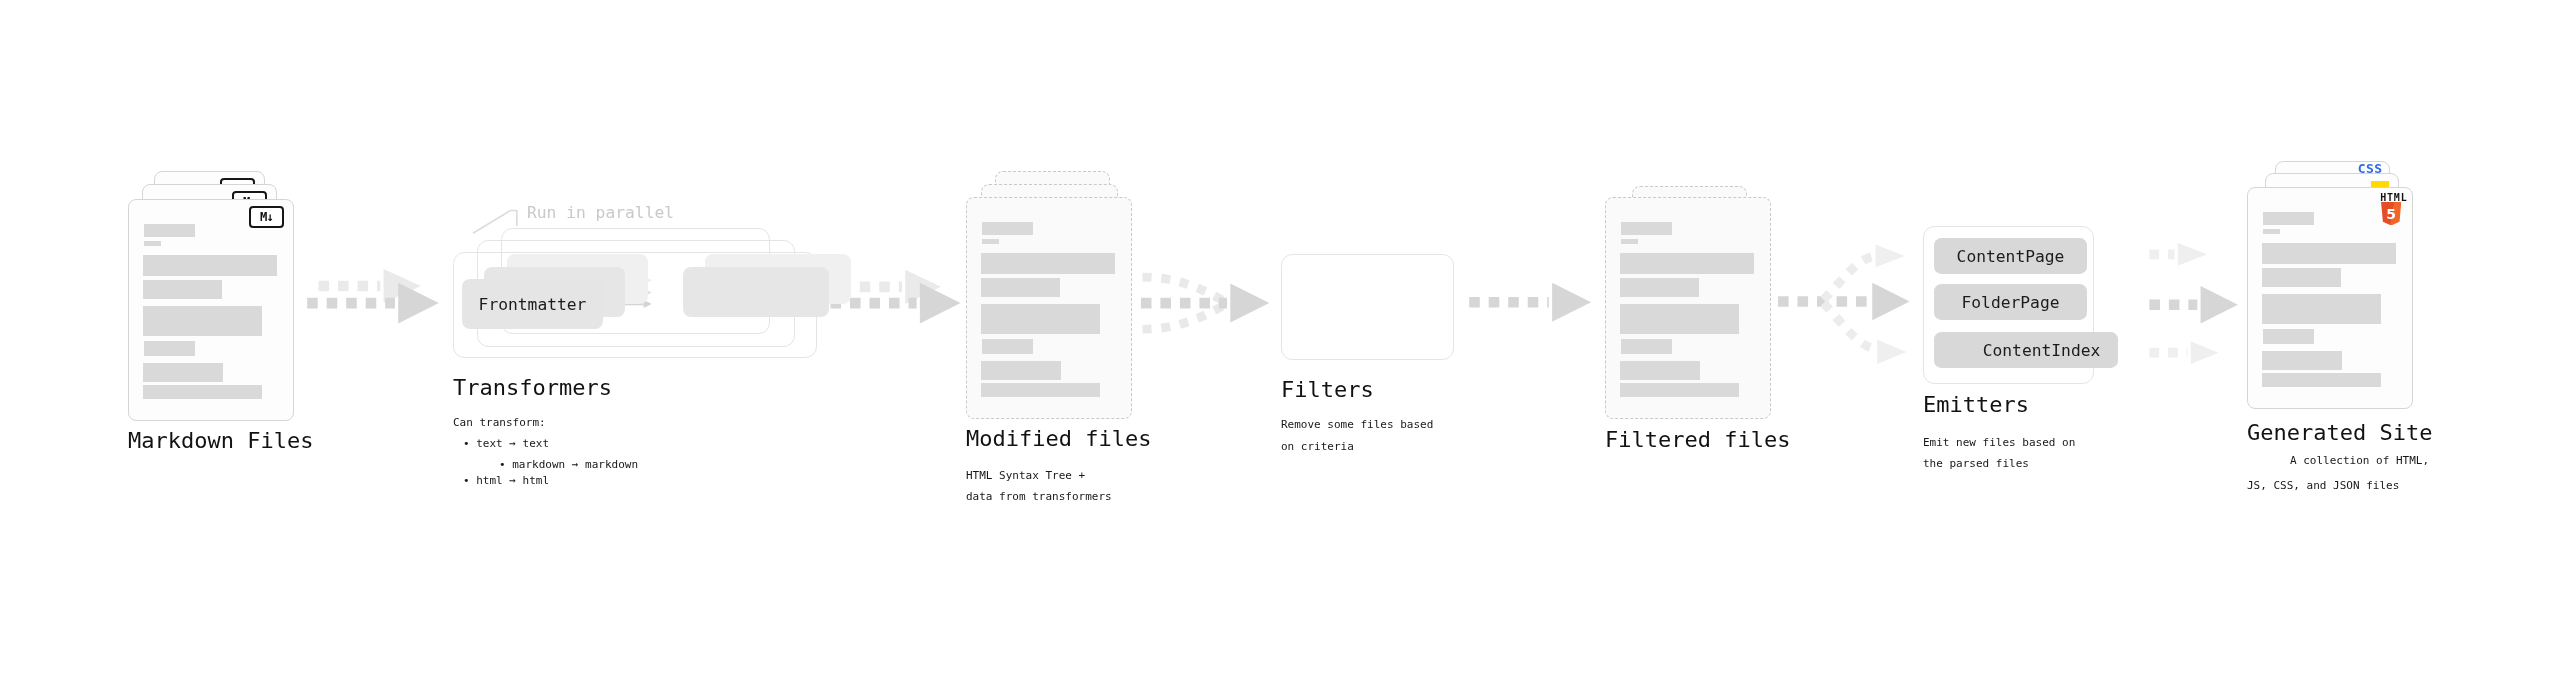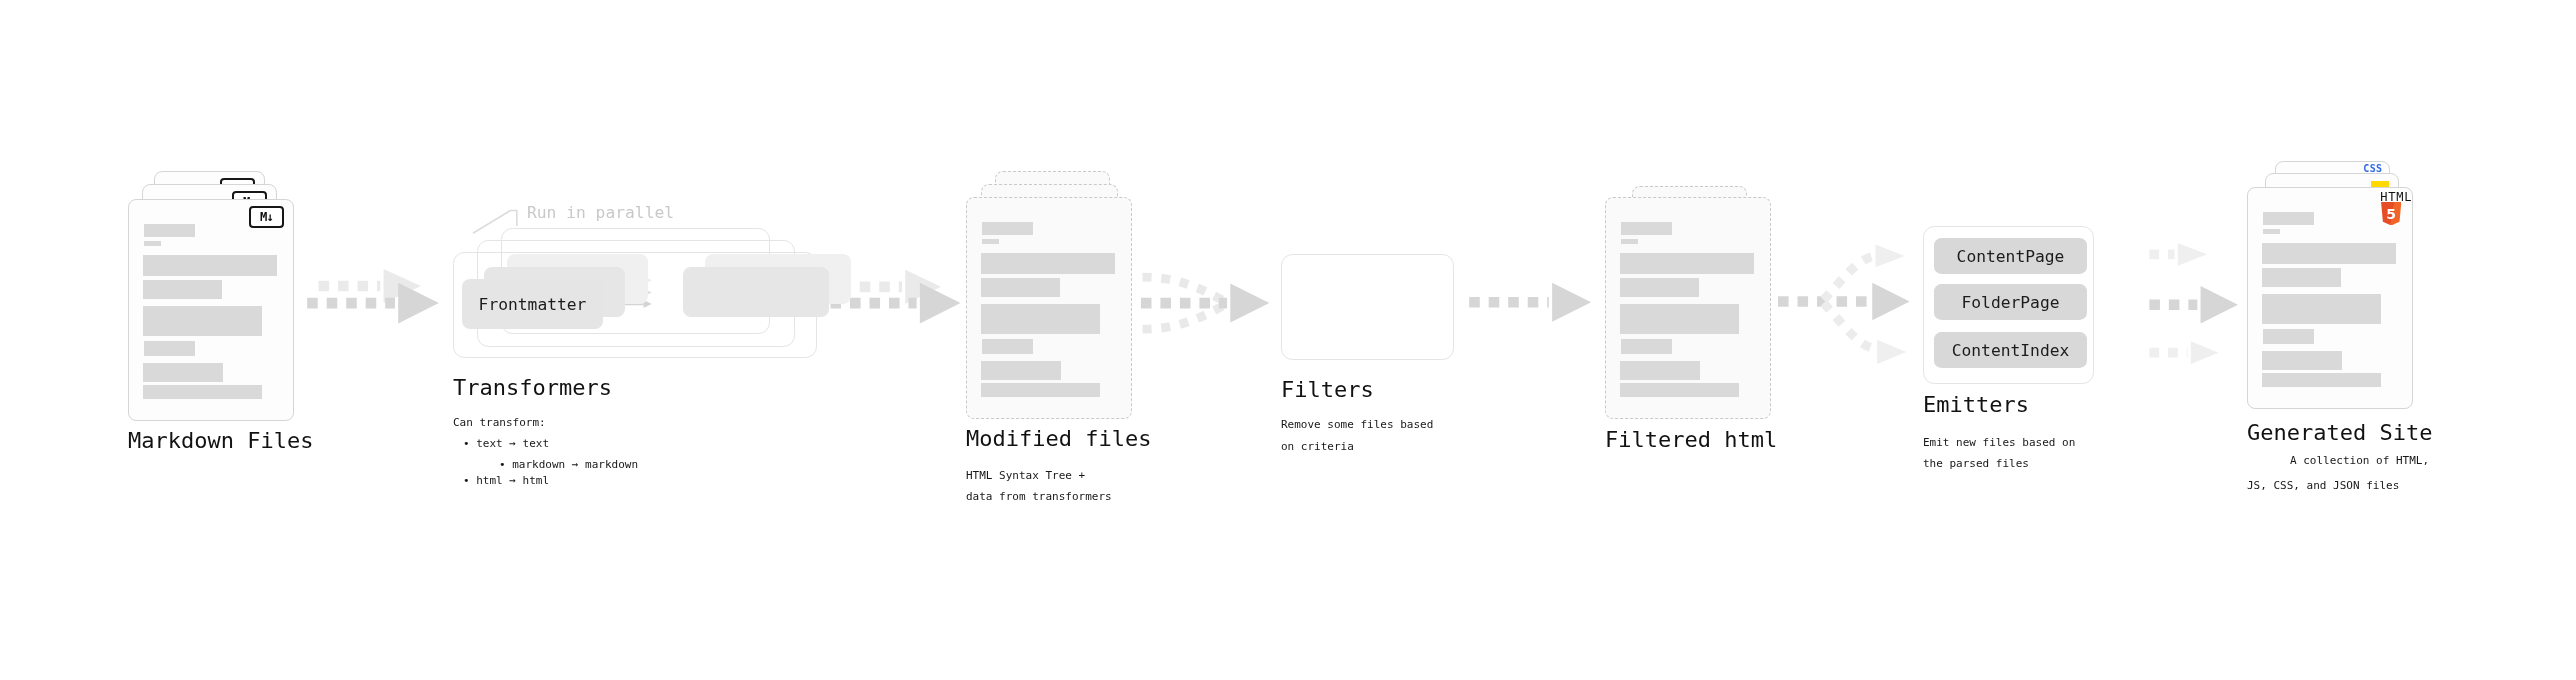--- a/index.html
+++ b/index.html
@@ -23,25 +23,25 @@
   .b6{left:14.6px;top:141px;width:51px;height:14.6px;}
   .b7{left:14px;top:163px;width:80px;height:18.7px;}
   .b8{left:14px;top:185px;width:119px;height:14px;}
 
   .md-badge{
     position:absolute;top:5.7px;right:9px;min-width:26px;height:18px;padding:0 2.4px;
     border:2px solid #161616;border-radius:4.1px;background:#ffffff;
     font-weight:bold;font-size:12.2px;line-height:18px;text-align:center;letter-spacing:-0.8px;color:#111;
   }
   .css-badge{position:absolute;top:3.3px;right:6.5px;text-align:center;}
-  .css-badge .word{display:block;font-size:10px;line-height:7.3px;font-weight:bold;color:#2d6ae3;letter-spacing:0.4px;}
+  .css-badge .word{display:block;font-size:13px;line-height:7.3px;font-weight:bold;color:#2d6ae3;letter-spacing:0.4px;}
   .css-badge .rule{width:16.3px;height:2.4px;background:#2d6ae3;margin:0.8px auto 0;}
   .js-badge{position:absolute;top:6.5px;right:9px;width:18px;height:7.3px;background:#ffd900;}
   .html5-badge{position:absolute;top:5.7px;right:9.8px;width:22px;text-align:center;}
-  .html5-badge .word{display:block;font-size:12px;line-height:7.3px;font-weight:normal;letter-spacing:0.8px;color:#111;}
+  .html5-badge .word{display:block;font-size:10px;line-height:7.3px;font-weight:bold;letter-spacing:0.8px;color:#111;}
   .html5-shield{
     width:20.3px;height:23.6px;margin:0.8px auto 0;
     background:linear-gradient(100deg,#e44d26 55%,#f16529 55%);
     clip-path:polygon(0 0,100% 0,91% 85%,50% 100%,9% 85%);
     color:#fff;font-size:14px;font-weight:bold;display:flex;align-items:center;justify-content:center;
     font-family:"DejaVu Sans","Liberation Sans",sans-serif;
   }
 
   
   .tbox{position:absolute;height:106px;box-sizing:border-box;border:1.6px solid #e4e4e4;border-radius:11.4px;background:transparent;}
@@ -184,26 +184,26 @@
   <div class="doc dashed" style="left:1605px;top:197px;width:166px;">
     <div class="bar b1"></div>
     <div class="bar b2"></div>
     <div class="bar b3"></div>
     <div class="bar b4"></div>
     <div class="bar b5"></div>
     <div class="bar b6"></div>
     <div class="bar b7"></div>
     <div class="bar b8"></div>
   </div>
-  <div class="stage-title" style="left:1605px;top:427px;">Filtered html</div>
+  <div class="stage-title" style="left:1605px;top:427px;">Filtered files</div>
 
   <div class="tbox" style="left:1923px;top:226px;width:171px;height:158px;"></div>
   <div class="epill" style="top:238px;">ContentPage</div>
   <div class="epill" style="top:284px;">FolderPage</div>
-  <div class="epill" style="top:332px;">ContentIndex</div>
+  <div class="epill" style="top:332px;padding-left:31px;">ContentIndex</div>
   <div class="stage-title" style="left:1923px;top:392px;">Emitters</div>
   <div class="stage-desc" style="left:1923px;top:432px;">Emit new files based on</div>
   <div class="stage-desc" style="left:1923px;top:453px;">the parsed files</div>
 
   <div class="doc solid" style="left:2275px;top:161px;width:115px;">
     <div class="css-badge">
       <span class="word">CSS</span>
       <div class="rule"></div>
     </div>
   </div>

